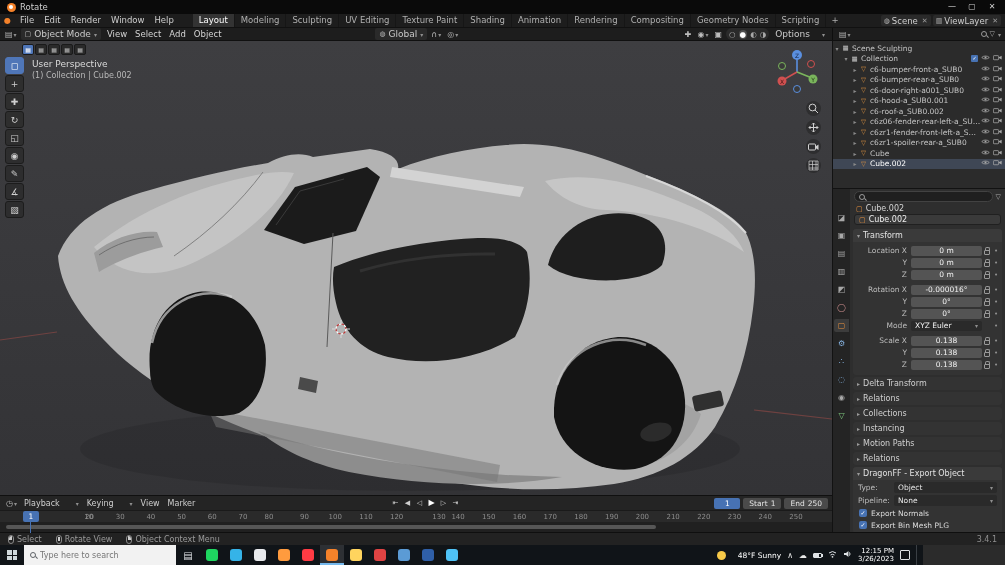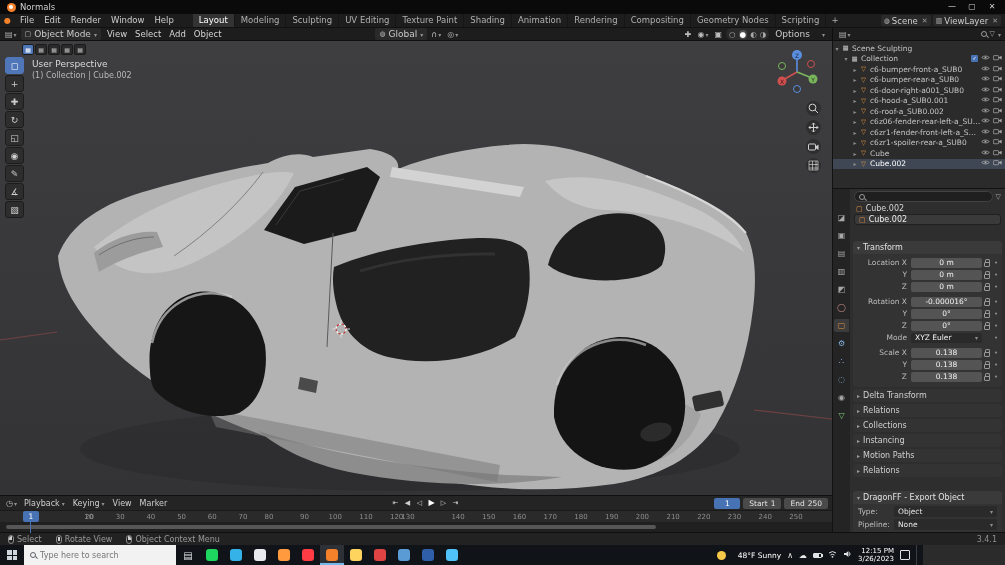--- a/index.html
+++ b/index.html
@@ -80,21 +80,21 @@
 .ptab{width:15px;height:13px;display:flex;align-items:center;justify-content:center;font-size:8px;border-radius:2px 0 0 2px}
 .ptab.active{background:#3c3c3c}
 .props-main{flex:1;overflow:hidden;display:flex;flex-direction:column}
 .props-search-row{height:15px;display:flex;align-items:center;padding:2px 4px;gap:3px}
 .search-box{flex:1;height:11px;background:#1f1f1f;border:1px solid #424242;border-radius:6px;display:flex;align-items:center;padding:0 4px;gap:3px}
 .search-box input{flex:1;background:transparent;border:none;outline:none;color:#ddd;font:inherit;font-size:7.5px}
 .funnel-ic{font-size:7px;color:#a8a8a8}
 .breadcrumb{height:13px;display:flex;align-items:center;gap:3px;padding:0 6px;font-size:8px;color:#d5d5d5}
 .bc-ic{color:#e8913f;font-size:7px}
 .obj-name-field{margin:1px 4px 2px;height:13px;background:#3a3a3a;border:1px solid #202020;border-radius:3px;display:flex;align-items:center;gap:3px;padding:0 4px;font-size:8px;color:#ececec}
-.panel{margin:14px 3px 0;background:#333;border-radius:3px}
+.panel{margin:2px 3px 0;background:#333;border-radius:3px}
 .panel-header{height:13px;display:flex;align-items:center;gap:3px;padding:0 4px;font-size:8px;color:#e2e2e2;background:#3a3a3a;border-radius:3px 3px 0 0}
 .sec-caret{font-size:6px;color:#9a9a9a}
 .t-grid{padding:2px 2px 4px}
 .t-row{display:flex;align-items:center;height:11px;margin:1px 0}
 .t-row.gap{margin-top:4px}
 .t-label{width:56px;text-align:right;padding-right:4px;color:#bdbdbd;font-size:7.5px;white-space:nowrap;flex:none}
 .t-field{flex:1;height:10px;background:#545454;border-radius:2px;display:flex;align-items:center;justify-content:center;font-size:7.5px;color:#f2f2f2;overflow:hidden}
 .t-field.t-drop{background:#2a2a2a;justify-content:space-between;padding:0 4px}
 .lockwrap{width:10px;display:flex;justify-content:center;flex:none}
 .lock{width:6px;height:5px;border:1px solid #9a9a9a;border-radius:1px;position:relative;margin-top:3px}
@@ -103,21 +103,21 @@
 .section-collapsed{margin:2px 3px 0;height:13px;background:#333;border-radius:3px;display:flex;align-items:center;gap:3px;padding:0 4px;font-size:8px;color:#d0d0d0}
 .dff-row{display:flex;align-items:center;margin:2px 5px;gap:4px;font-size:7.5px}
 .dff-label{width:32px;color:#bdbdbd;flex:none}
 .dff-drop{flex:1;height:11px;background:#2a2a2a;border-radius:2px;display:flex;align-items:center;justify-content:space-between;padding:0 4px;color:#e8e8e8}
 .cb-row{display:flex;gap:4px;margin:3px 6px;font-size:7.5px;color:#dcdcdc}
 .checkbox{width:8px;height:8px;border-radius:2px;background:#4772b3;color:#fff;font-size:6px;line-height:8px;text-align:center;flex:none}
 
 
 .timeline{position:relative;width:832px;height:37px;background:#242424;border-top:1px solid #101010}
 .tl-header{height:14px;display:flex;align-items:center;padding:0 4px;gap:1px}
-.tl-menu{padding:0 4px;font-size:8px;color:#cfcfcf;display:flex;align-items:center;gap:2px}
+.tl-menu{padding:0 4px;font-size:8px;color:#cfcfcf;display:flex;align-items:center;gap:16px}
 .tl-controls{position:absolute;left:390px;top:1px;display:flex;gap:1px;z-index:2}
 .tl-btn{min-width:11px;text-align:center;font-size:7px;color:#cfcfcf;line-height:12px;padding:0 1px}
 .tl-btn.play{color:#fff;font-size:8px}
 .tl-fields{margin-left:auto;display:flex;gap:3px;align-items:center}
 .frame-field{width:26px;height:11px;background: #4772b3;border-radius:2px;color:#fff;text-align:center;font-size:7.5px;line-height:11px}
 .range-field{height:11px;background:#4a4a4a;border-radius:2px;color:#e5e5e5;font-size:7.5px;line-height:11px;padding:0 6px;display:flex;gap:3px}
 .tl-ruler{position:relative;height:12px;background:#2a2a2a;border-top:1px solid #1a1a1a}
 .tick{position:absolute;top:2px;transform:translateX(-50%);font-size:7px;color:#8d8d8d}
 .playhead{position:absolute;left:31px;top:15px;transform:translateX(-50%);width:16px;height:11px;background:#4772b3;border-radius:2px;color:#fff;font-size:7.5px;text-align:center;line-height:11px;z-index:3}
 .playline{position:absolute;left:30px;top:26px;width:1px;height:11px;background:#4772b3;z-index:3}
@@ -157,21 +157,21 @@
 .notif{width:10px;height:10px;border:1px solid #dfe3e6;border-radius:1px}
 .show-desktop{width:4px;height:20px;border-left:1px solid #3a3f44}
 </style>
 </head>
 <body>
 
 <div class="screen">
 
   <div class="titlebar">
     <span class="blender-logo"></span>
-    <span class="t-title">Normals</span>
+    <span class="t-title">Rotate</span>
     <span class="win-controls">
       <span class="win-btn">—</span>
       <span class="win-btn">▢</span>
       <span class="win-btn">✕</span>
     </span>
   </div>
 
   <div class="menubar">
     <span class="mb-logo">●</span>
     <span id="menu-items" style="display:flex">
@@ -436,21 +436,21 @@
             <span class="tick" style="left: 120.16px;">30</span>
             <span class="tick" style="left: 150.88px;">40</span>
             <span class="tick" style="left: 181.6px;">50</span>
             <span class="tick" style="left: 212.32px;">60</span>
             <span class="tick" style="left: 243.04px;">70</span>
             <span class="tick" style="left: 269px;">80</span>
             <span class="tick" style="left: 304.48px;">90</span>
             <span class="tick" style="left: 335.2px;">100</span>
             <span class="tick" style="left: 365.92px;">110</span>
             <span class="tick" style="left: 396.64px;">120</span>
-            <span class="tick" style="left: 408px;">130</span>
+            <span class="tick" style="left: 439px;">130</span>
             <span class="tick" style="left: 458.08px;">140</span>
             <span class="tick" style="left: 488.8px;">150</span>
             <span class="tick" style="left: 519.52px;">160</span>
             <span class="tick" style="left: 550.24px;">170</span>
             <span class="tick" style="left: 580.96px;">180</span>
             <span class="tick" style="left: 611.68px;">190</span>
             <span class="tick" style="left: 642.4px;">200</span>
             <span class="tick" style="left: 673.12px;">210</span>
             <span class="tick" style="left: 703.84px;">220</span>
             <span class="tick" style="left: 734.56px;">230</span>

